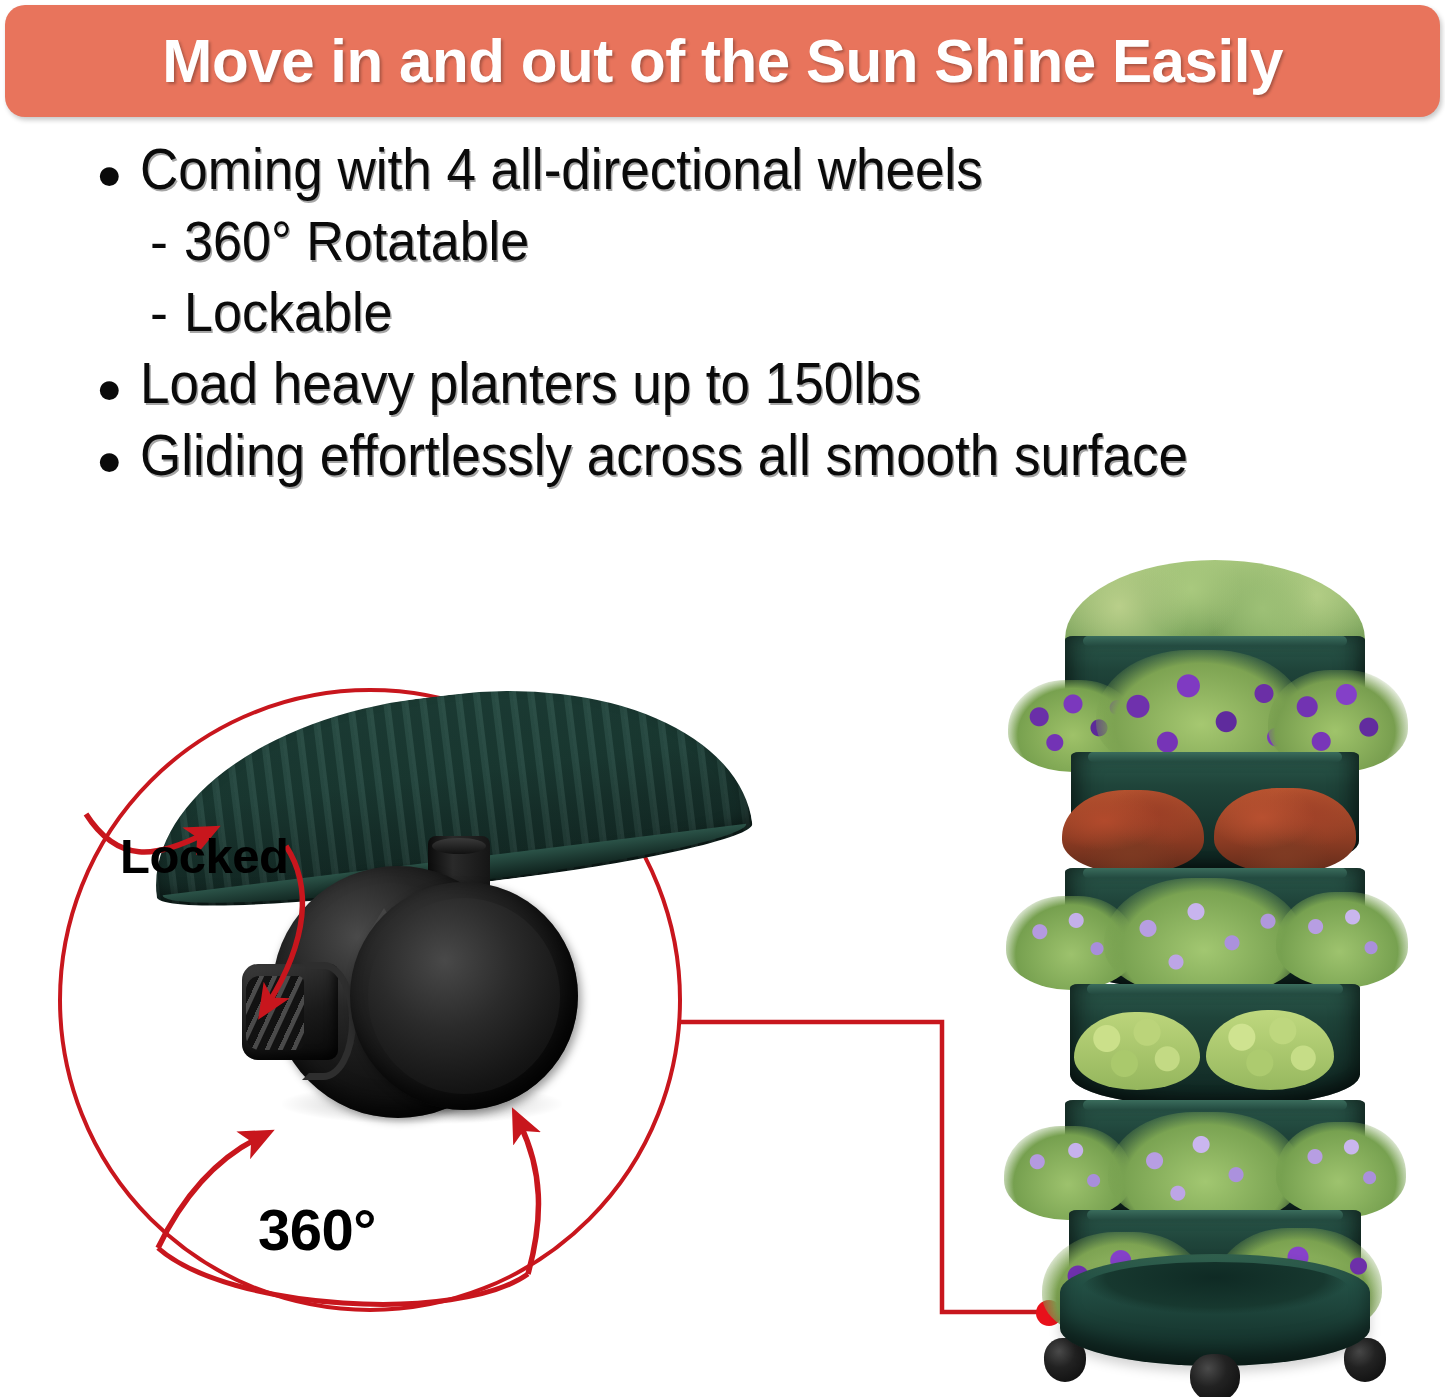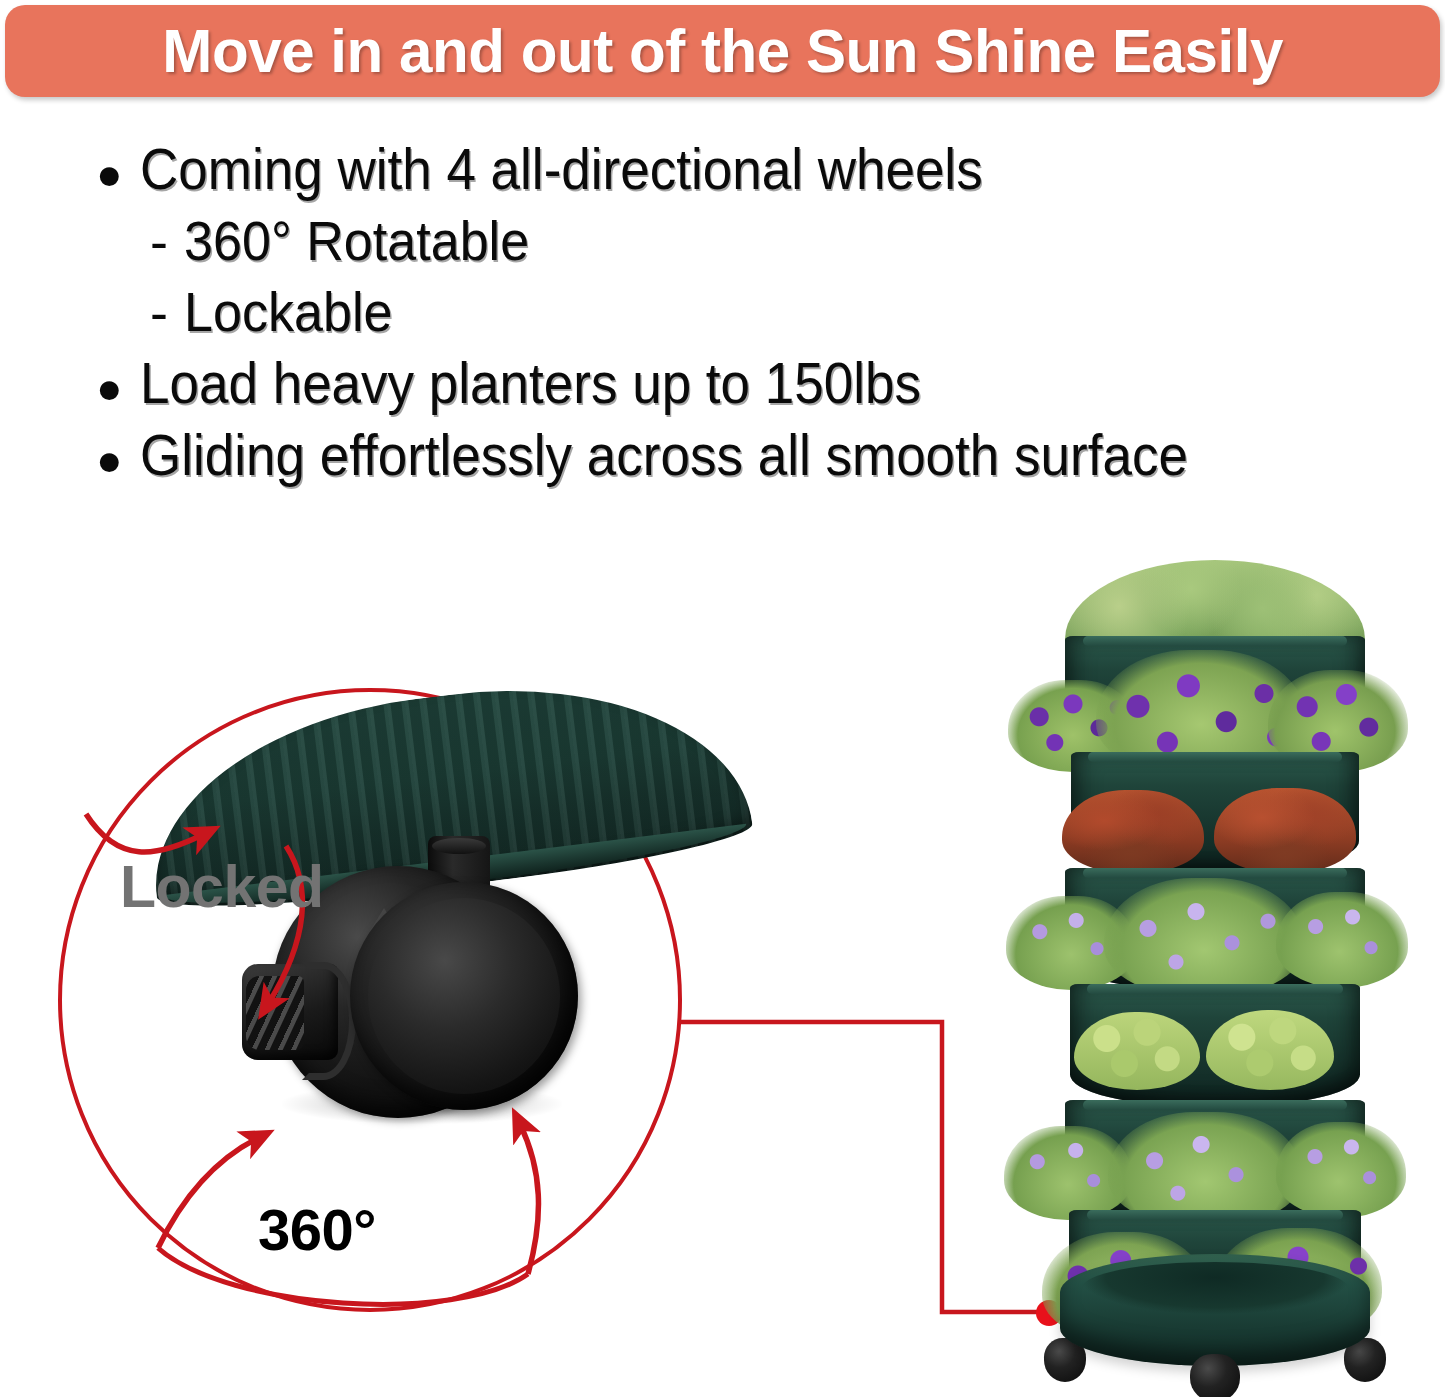--- a/index.html
+++ b/index.html
@@ -15,21 +15,21 @@
     font-family: "Liberation Sans", sans-serif;
     -webkit-font-smoothing: antialiased;
   }
 
   
   #header-banner {
     position: absolute;
     left: 5px;
     top: 5px;
     width: 1435px;
-    height: 92px;
+    height: 112px;
     background: #e8745c;
     border-radius: 20px;
     box-shadow: 2px 3px 5px rgba(0,0,0,0.22);
     display: flex;
     align-items: center;
     justify-content: center;
     box-sizing: border-box;
   }
   #header-title {
     color: #ffffff;
@@ -253,26 +253,25 @@
     width: 280px;
     height: 40px;
     background: radial-gradient(ellipse at center, rgba(0,0,0,0.28) 0%, rgba(0,0,0,0) 72%);
   }
 
   
   #locked-label {
     position: absolute;
     left: 60px;
     top: 828px;
-    font-size: 59px;
+    font-size: 49px;
     font-weight: bold;
-    color: #737373;
+    color: #000000;
     letter-spacing: -0.5px;
     white-space: nowrap;
-    margin-top: 25px;
   }
   #rotation-label {
     position: absolute;
     left: 320px;
     top: 1148px;
     font-size: 58px;
     font-weight: bold;
     color: #000000;
     letter-spacing: -0.5px;
     white-space: nowrap;

